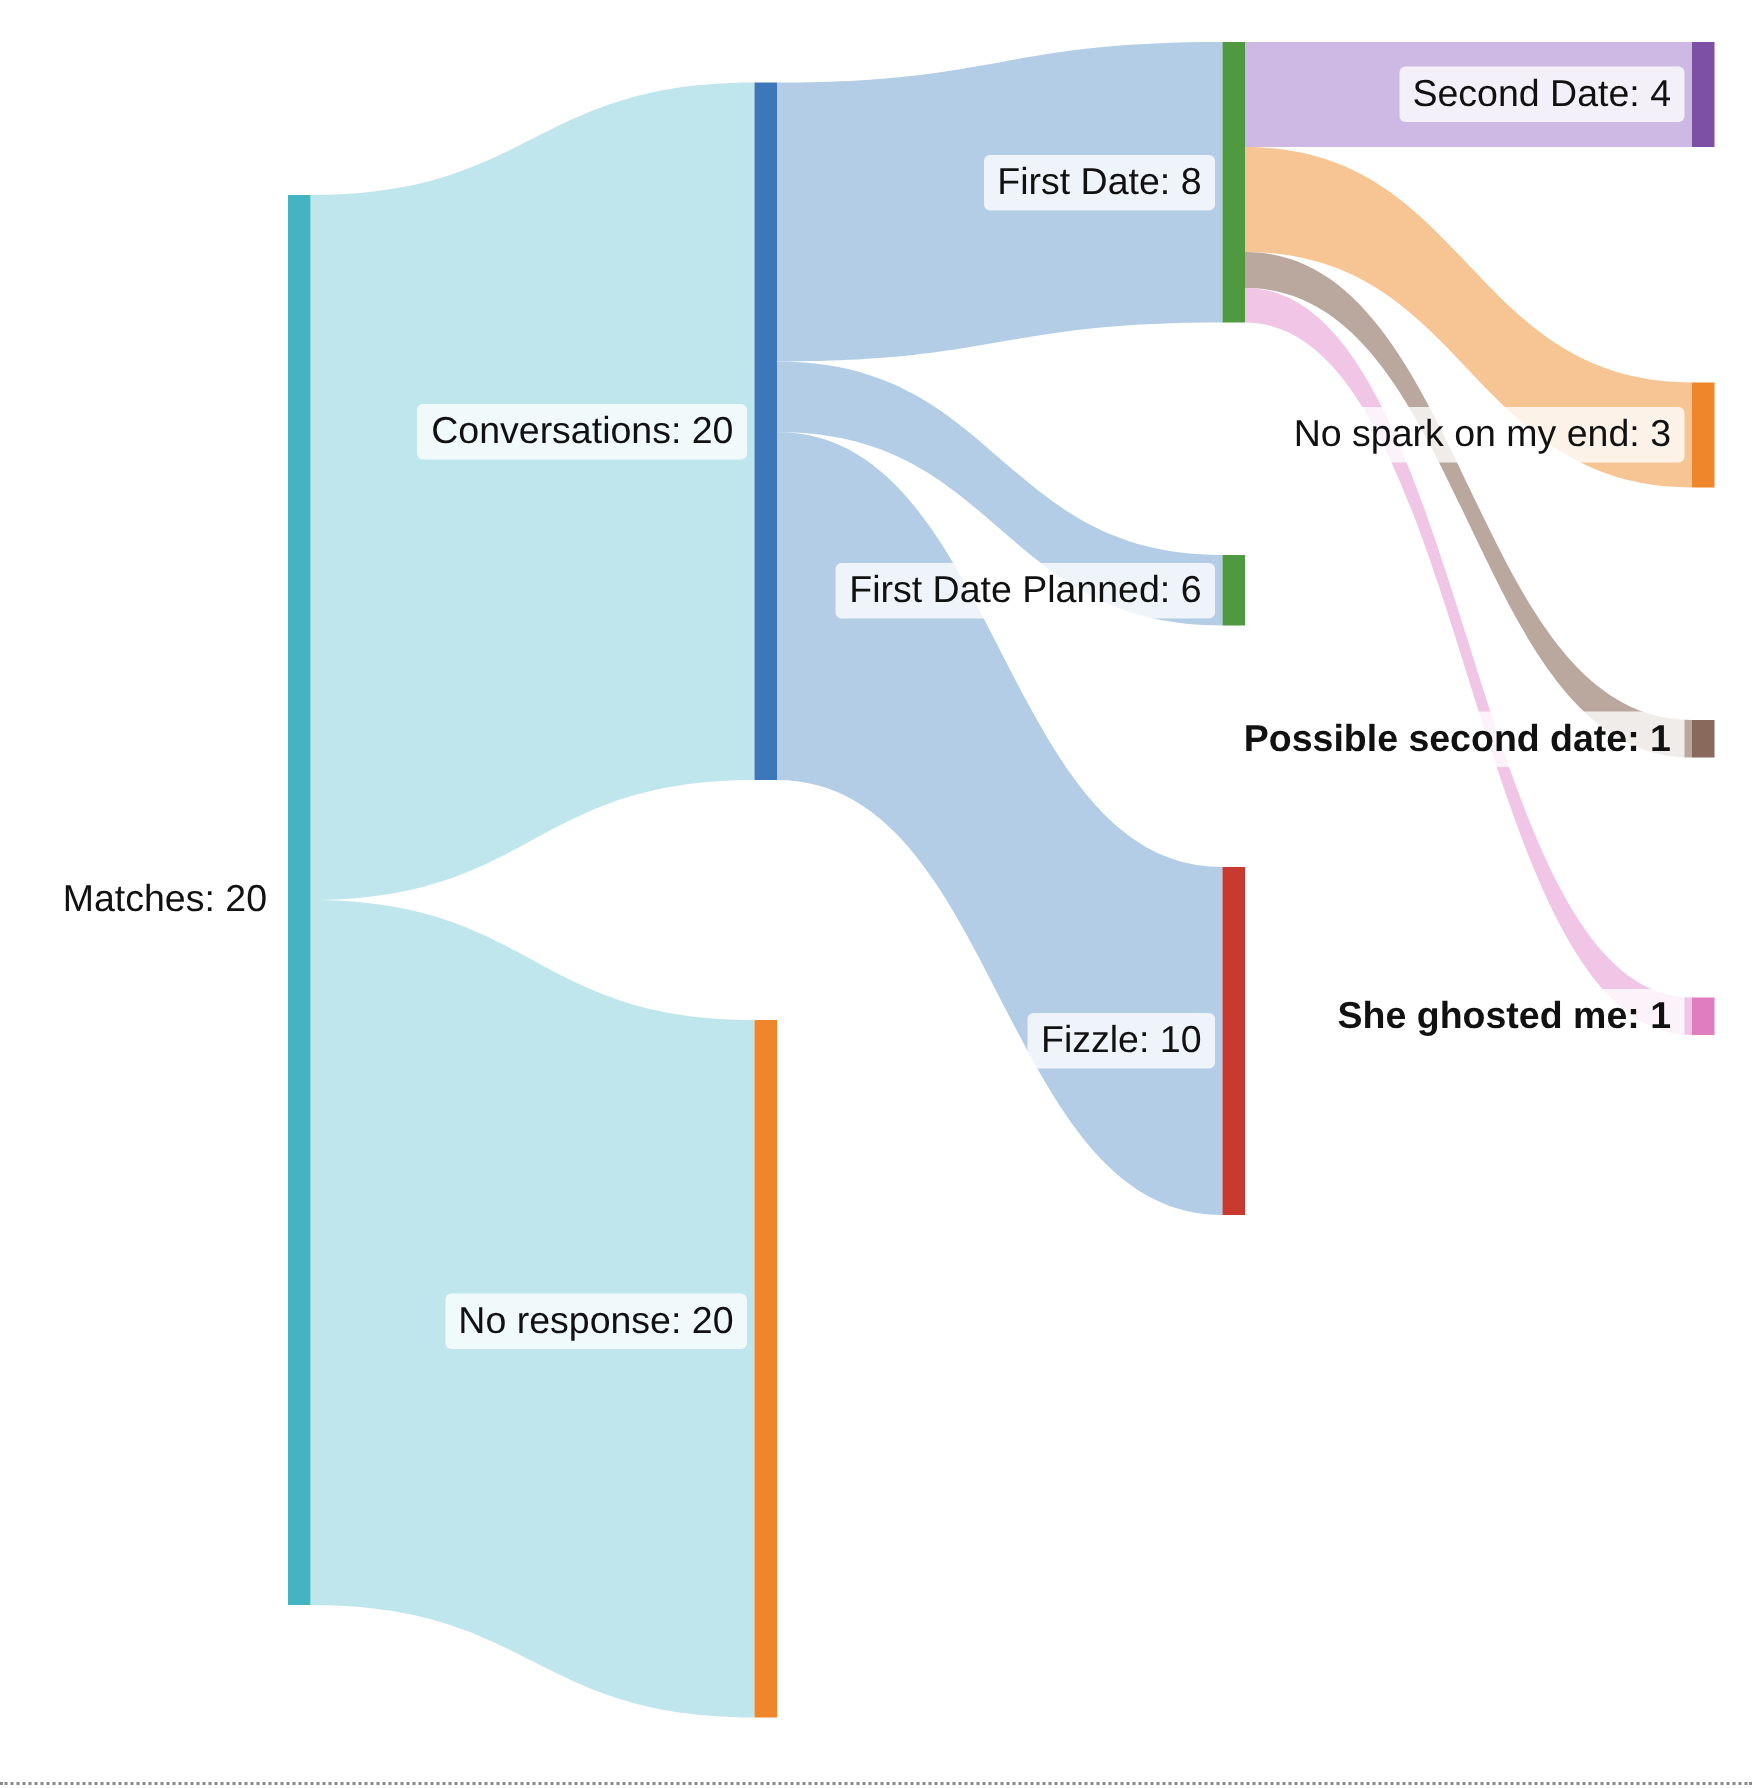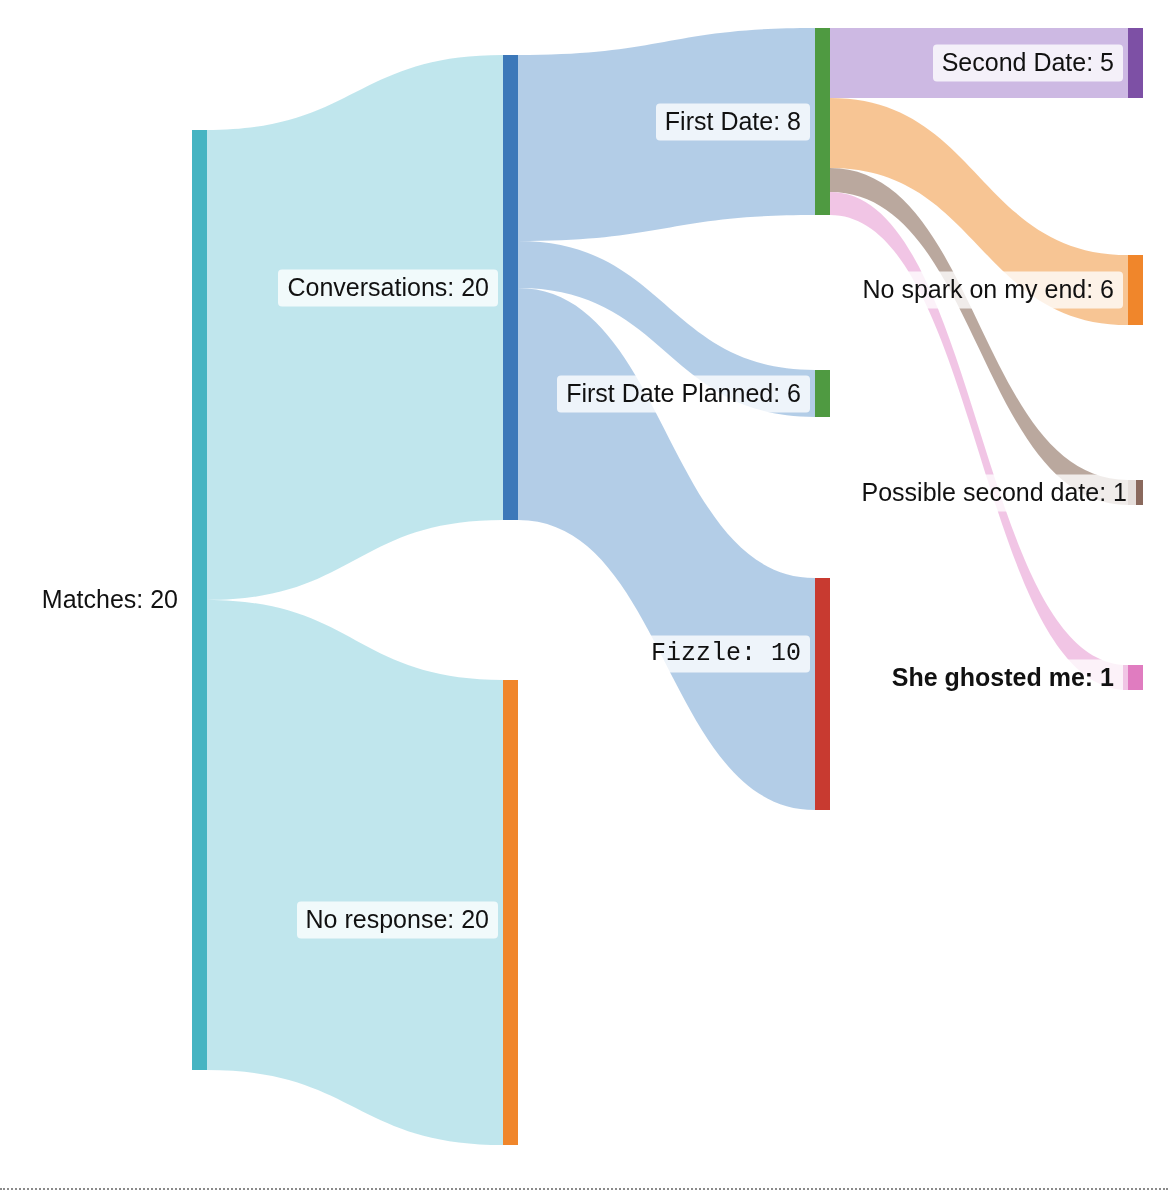--- a/index.html
+++ b/index.html
@@ -51,23 +51,23 @@
       <rect x="815" y="370" width="15" height="47" fill="#4f9a41"></rect>
       <rect x="815" y="578" width="15" height="232" fill="#c83a30"></rect>
       <rect x="1128" y="28" width="15" height="70" fill="#7d50a5"></rect>
       <rect x="1128" y="255" width="15" height="70" fill="#f0862b"></rect>
       <rect x="1128" y="480" width="15" height="25" fill="#8a695d"></rect>
       <rect x="1128" y="665" width="15" height="25" fill="#e07cc0"></rect>
     </svg>
   <div id="labels">
       <div class="node-label" style="right: 981px; top: 600px;">Matches: 20</div>
       <div class="node-label" style="right: 670px; top: 287.5px; text-align: center;">Conversations: 20</div>
-      <div class="node-label" style="right: 670px; top: 920px;">No response: 20</div>
+      <div class="node-label" style="right: 670px; top: 881px;">No response: 20</div>
       <div class="node-label" style="right: 358px; top: 121.5px;">First Date: 8</div>
       <div class="node-label" style="right: 358px; top: 393.5px;">First Date Planned: 6</div>
-      <div class="node-label" style="right: 358px; top: 654px; font-family: Liberation Mono, monospace;">Fizzle: 10</div>
-      <div class="node-label" style="right: 45px; top: 63px;">Second Date: 5</div>
-      <div class="node-label" style="right: 45px; top: 290px;">No spark on my end: 6</div>
-      <div class="node-label" style="right: 32px; top: 492.5px;">Possible second date: 1</div>
+      <div class="node-label" style="right: 358px; top: 694px;">Fizzle: 10</div>
+      <div class="node-label" style="right: 45px; top: 63px;">Second Date: 4</div>
+      <div class="node-label" style="right: 45px; top: 290px;">No spark on my end: 3</div>
+      <div class="node-label" style="right: 45px; top: 492.5px; font-weight: bold;">Possible second date: 1</div>
       <div class="node-label" style="right: 45px; top: 677.5px; font-weight: bold;">She ghosted me: 1</div>
     </div>
   <div id="divider"></div>
 </div>
 
 </body></html>

